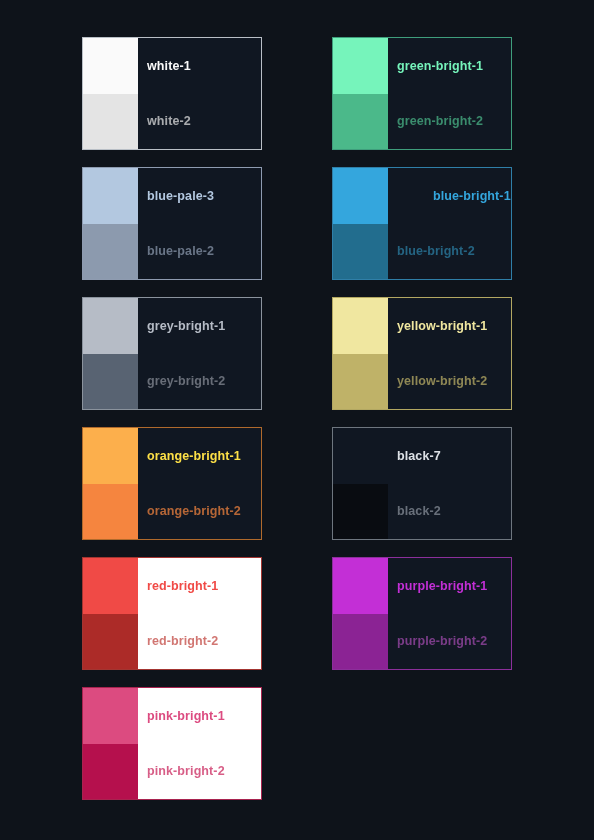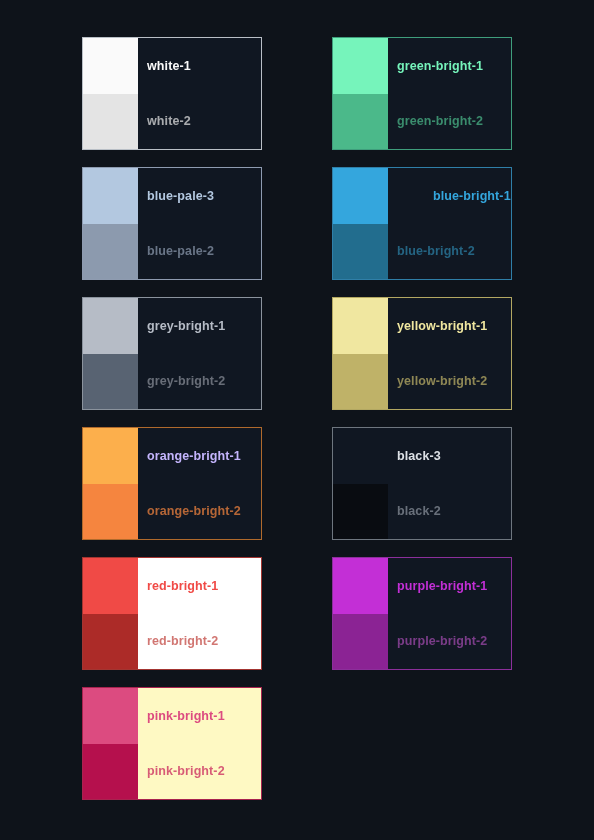--- a/index.html
+++ b/index.html
@@ -171,35 +171,35 @@
         </div>
       </div>
     </div>
     <div class="swatch-card" style="border-color: rgb(176, 106, 44); background: rgb(16, 23, 34);">
       <div class="swatch-col">
         <div class="swatch-chip" style="background: rgb(252, 175, 76);"></div>
         <div class="swatch-chip" style="background: rgb(245, 133, 63);"></div>
       </div>
       <div class="label-col">
         <div class="label-row">
-          <span class="label-text" style="color: #c4b5fd;">orange-bright-1</span>
+          <span class="label-text" style="color: #fde047;">orange-bright-1</span>
         </div>
         <div class="label-row secondary">
           <span class="label-text" style="color: rgb(245, 133, 63);">orange-bright-2</span>
         </div>
       </div>
     </div>
     <div class="swatch-card" style="border-color: rgb(110, 118, 127); background: rgb(16, 23, 34);">
       <div class="swatch-col">
         <div class="swatch-chip" style="background: rgb(16, 23, 34);"></div>
         <div class="swatch-chip" style="background: rgb(9, 12, 17);"></div>
       </div>
       <div class="label-col">
         <div class="label-row">
-          <span class="label-text" style="color: rgb(221, 225, 230);">black-3</span>
+          <span class="label-text" style="color: rgb(221, 225, 230);">black-7</span>
         </div>
         <div class="label-row secondary">
           <span class="label-text" style="color: rgb(139, 146, 156);">black-2</span>
         </div>
       </div>
     </div>
     <div class="swatch-card" style="border-color: rgb(163, 53, 49); background: #ffffff; padding-left: 20px;">
       <div class="swatch-col">
         <div class="swatch-chip" style="background: rgb(240, 74, 70);"></div>
         <div class="swatch-chip" style="background: rgb(172, 43, 40);"></div>
@@ -220,21 +220,21 @@
       </div>
       <div class="label-col">
         <div class="label-row">
           <span class="label-text" style="color: rgb(195, 47, 214);">purple-bright-1</span>
         </div>
         <div class="label-row secondary">
           <span class="label-text" style="color: rgb(164, 75, 176);">purple-bright-2</span>
         </div>
       </div>
     </div>
-    <div class="swatch-card" style="border-color: rgb(168, 35, 79); background: #fef9c3;">
+    <div class="swatch-card" style="border-color: rgb(168, 35, 79); background: #ffffff;">
       <div class="swatch-col">
         <div class="swatch-chip" style="background: rgb(220, 75, 128);"></div>
         <div class="swatch-chip" style="background: rgb(181, 16, 77);"></div>
       </div>
       <div class="label-col">
         <div class="label-row">
           <span class="label-text" style="color: rgb(220, 75, 128);">pink-bright-1</span>
         </div>
         <div class="label-row secondary">
           <span class="label-text" style="color: rgb(201, 33, 89);">pink-bright-2</span>

